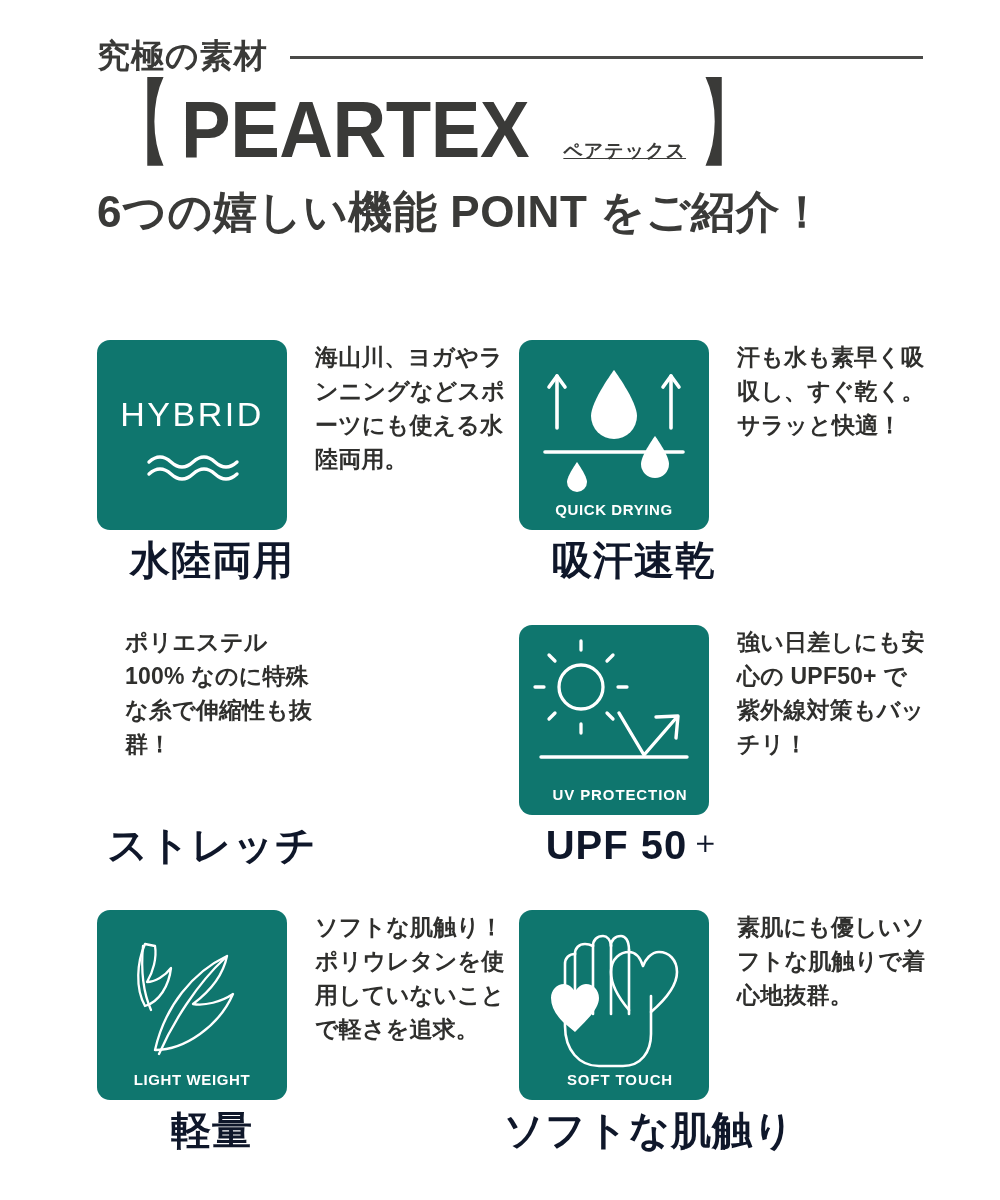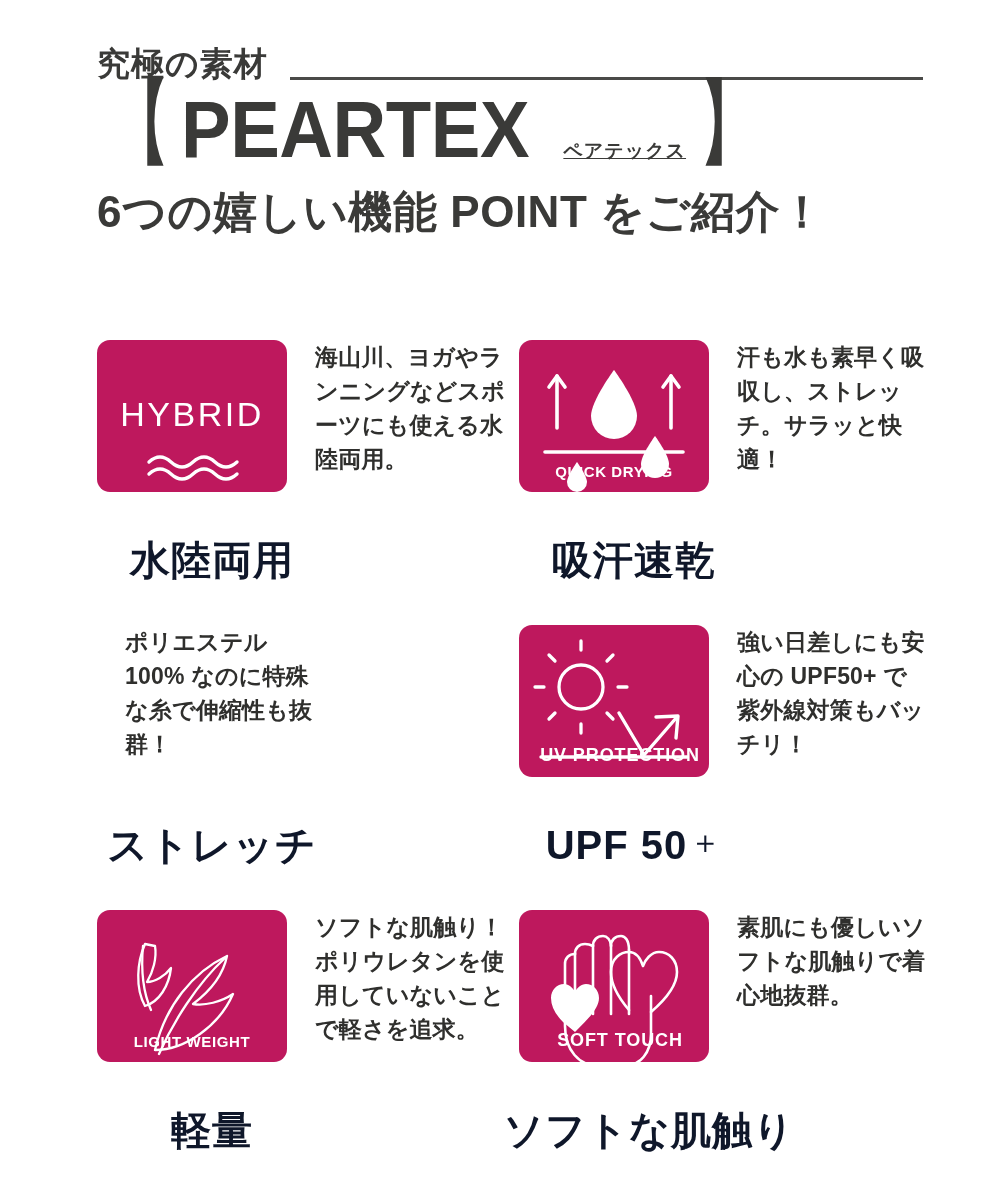--- a/index.html
+++ b/index.html
@@ -19,21 +19,21 @@
 
   
   .header {
     position: absolute;
     left: 97px;
     top: 30px;
     width: 840px;
   }
   .eyebrow-row {
     display: flex;
-    align-items: flex-end;
+    align-items: center;
     height: 50px;
   }
   .eyebrow {
     font-size: 33px;
     font-weight: 700;
     letter-spacing: 1px;
     color: #3a3a38;
     white-space: nowrap;
     line-height: 1;
   }
@@ -107,23 +107,23 @@
   }
   .card {
     position: relative;
   }
   .card-top {
     display: flex;
     align-items: flex-start;
   }
   .tile {
     width: 190px;
-    height: 152px;
+    height: 190px;
     flex: 0 0 190px;
-    background: #be185d;
+    background: #0f766e;
     border-radius: 13px;
     position: relative;
     overflow: hidden;
   }
   .tile svg {
     position: absolute;
     left: 0;
     top: 0;
     width: 190px;
     height: 190px;
@@ -133,21 +133,21 @@
     left: 0;
     right: 0;
     bottom: 13px;
     text-align: center;
     color: #ffffff;
     font-weight: 700;
     font-size: 15px;
     letter-spacing: 0.6px;
     line-height: 1;
   }
-  .tile-caption.small { font-size: 18px; letter-spacing: 0.9px; padding-left: 12px; }
+  .tile-caption.small { font-size: 15px; letter-spacing: 0.9px; padding-left: 12px; }
   .tile-caption.hybrid-word {
     position: absolute;
     bottom: auto;
     top: 57px;
     font-weight: 400;
     font-size: 34px;
     letter-spacing: 2.5px;
   }
 
   .desc {
@@ -232,21 +232,21 @@
             <path d="M152 88 L152 36"></path>
               <path d="M144 47 L152 36 L160 47"></path>
             <path d="M26 112 L164 112"></path>
           </g>
           <path d="M95 30 C95 30 72 61 72 76 a23 23 0 0 0 46 0 C118 61 95 30 95 30 Z" fill="#ffffff"></path>
           <path d="M136 96 C136 96 122 115 122 124 a14 14 0 0 0 28 0 C150 115 136 96 136 96 Z" fill="#ffffff"></path>
           <path d="M58 122 C58 122 48 136 48 142 a10 10 0 0 0 20 0 C68 136 58 122 58 122 Z" fill="#ffffff"></path>
         </svg>
         <div class="tile-caption">QUICK DRYING</div>
       </div>
-      <div class="desc">汗も水も素早く吸収し、ストレッチ。サラッと快適！</div>
+      <div class="desc">汗も水も素早く吸収し、すぐ乾く。サラッと快適！</div>
     </div>
     <div class="feature-label">吸汗速乾</div>
   </div>
 
   <div class="card">
     <div class="card-top">
       <div class="desc">ポリエステル100% なのに特殊な糸で伸縮性も抜群！</div>
     </div>
     <div class="feature-label">ストレッチ</div>
   </div>

